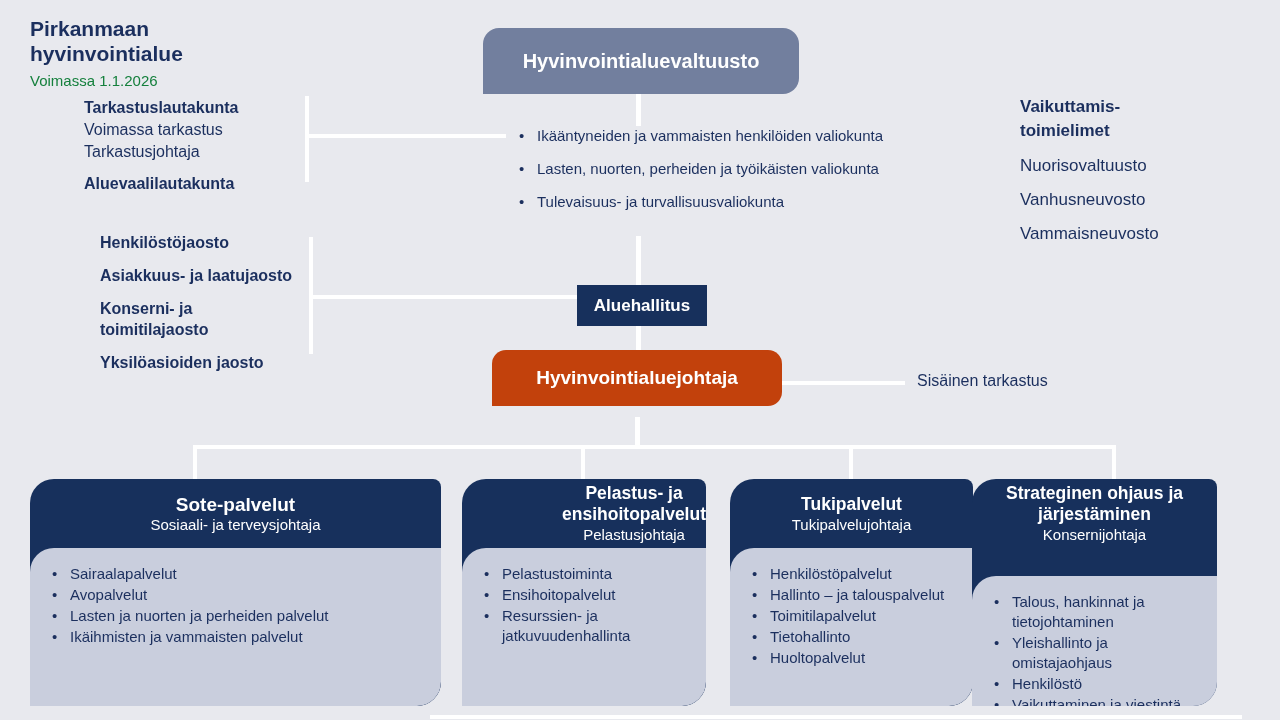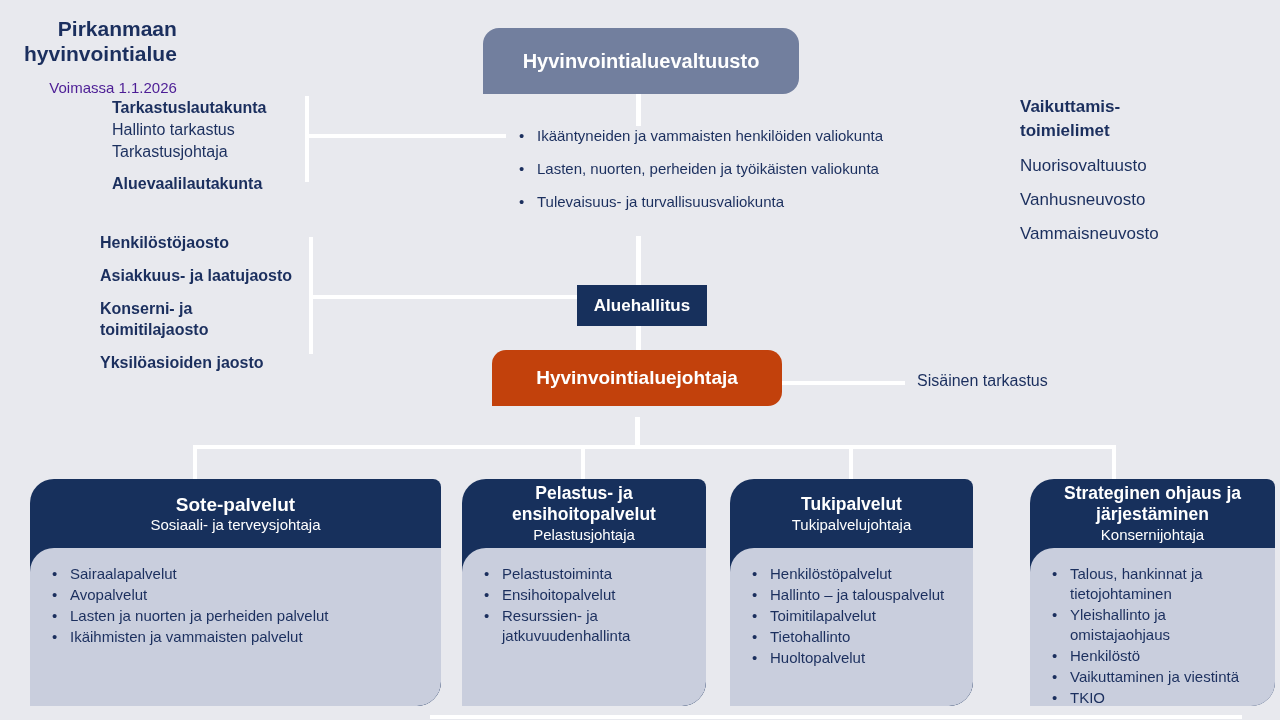--- a/index.html
+++ b/index.html
@@ -4,59 +4,59 @@
 <title>Pirkanmaan hyvinvointialue – organisaatio</title>
 <style>
   * { margin:0; padding:0; box-sizing:border-box; }
   html,body { width:1280px; height:720px; }
   body { font-family:"Liberation Sans", sans-serif; }
   .stage { position:relative; width:1280px; height:720px; background:#e8e9ee; overflow:hidden; }
 
   .pre { white-space:pre-line; }
 
   
-  .logo { position:absolute; left:24px; top:16px;text-align:right; }
+  .logo { position:absolute; left:30px; top:16px; }
   .logo-name { font-size:21px; font-weight:bold; color:#1b2f5e; line-height:25px; white-space:pre-line; }
-  .logo-validity { font-size:15px; color:#4c1d95; margin-top:13px; }
+  .logo-validity { font-size:15px; color:#15803d; margin-top:6px; }
 
   
   .line { position:absolute; background:#ffffff; }
 
   
   .box { position:absolute; display:flex; align-items:center; justify-content:center; text-align:center; color:#fff; font-weight:bold; }
   .box-valtuusto { left:483px; top:28px; width:316px; height:66px; background:#727f9e; border-radius:16px 16px 16px 0; font-size:20px; }
   .box-aluehallitus { left:577px; top:285px; width:130px; height:41px; background:#17305c; font-size:17px; }
   .box-johtaja { left:492px; top:350px; width:290px; height:56px; background:#c2410c; border-radius:14px 14px 14px 0; font-size:19px; }
 
   
   .side-group { position:absolute; color:#1b2f5e; }
   .g-item { font-size:16px; line-height:22px; }
   .g-bold { font-weight:bold; }
-  .grp-boards { left:112px; top:97px; width:215px; }
+  .grp-boards { left:84px; top:97px; width:215px; }
   .grp-boards .spacer-top { margin-top:10px; }
   .grp-jaostot { left:100px; top:232px; width:230px; }
   .grp-jaostot .g-item { line-height:21px; margin-bottom:12px; font-weight:bold; }
   .grp-influence { left:1020px; top:95px; width:225px; }
   .grp-influence .inf-title { font-size:17px; font-weight:bold; line-height:24px; }
   .grp-influence .g-item { font-size:17px; line-height:23px; margin-top:11px; }
   .sisainen { position:absolute; left:917px; top:372px; font-size:16px; font-weight:normal; color:#1b2f5e; }
 
   
   .committees { position:absolute; left:513px; top:126px; width:372px; color:#1b2f5e; }
   ul.blist { list-style:none; }
   ul.blist li { position:relative; padding-left:24px; font-size:15px; line-height:20px; }
   ul.blist li::before { content:"•"; position:absolute; left:6px; }
   .committees li { margin-bottom:13px; }
 
   
   .card { position:absolute; top:479px; height:227px; background:#17305c; border-radius:24px 8px 24px 0; overflow:hidden; display:flex; flex-direction:column; }
   .card-1 { left:30px;  width:411px; }
-  .card-2 { left:462px; width:244px; }
+  .card-2 { left:462px; width:244px;align-items:flex-end; }
   .card-3 { left:730px; width:243px; }
-  .card-4 { left:1030px; width:245px; }
+  .card-4 { left:972px; width:245px;gap:28px; }
   .card-header { height:69px; flex:none; display:flex; flex-direction:column; align-items:center; justify-content:center; color:#fff; text-align:center; }
   .card-title { font-size:17.5px; font-weight:bold; line-height:21px; white-space:pre-line; }
   .card-1 .card-title { font-size:19px; }
   .card-subtitle { font-size:15px; line-height:18px; margin-top:1px; }
   .card-body { flex:1; background:#c9cedd; border-radius:24px 0 24px 0; padding:16px 12px 0 16px; color:#1b2f5e; }
   .card-body li { margin-bottom:1px; font-size:15px; line-height:19.5px; }
 </style>
 </head>
 <body>
 
@@ -83,21 +83,21 @@
   <div class="line" style="left:849px; top:445px; width:4px;   height:34px;"></div>
   <div class="line" style="left:1112px;top:445px; width:4px;   height:34px;"></div>
   <div class="line" style="left:430px; top:715px; width:812px; height:4px;"></div>
 
   <div class="box box-valtuusto">
     <span>Hyvinvointialuevaltuusto</span>
   </div>
 
   <div class="side-group grp-boards">
     <div class="g-item g-bold">Tarkastuslautakunta</div>
-    <div class="g-item">Hallinto tarkastus</div>
+    <div class="g-item">Voimassa tarkastus</div>
     <div class="g-item">Tarkastusjohtaja</div>
     <div class="g-item g-bold spacer-top">Aluevaalilautakunta</div>
   </div>
 
   <div class="committees">
     <ul class="blist">
       <li>Ikääntyneiden ja vammaisten henkilöiden valiokunta</li>
       <li>Lasten, nuorten, perheiden ja työikäisten valiokunta</li>
       <li>Tulevaisuus- ja turvallisuusvaliokunta</li>
     </ul>

